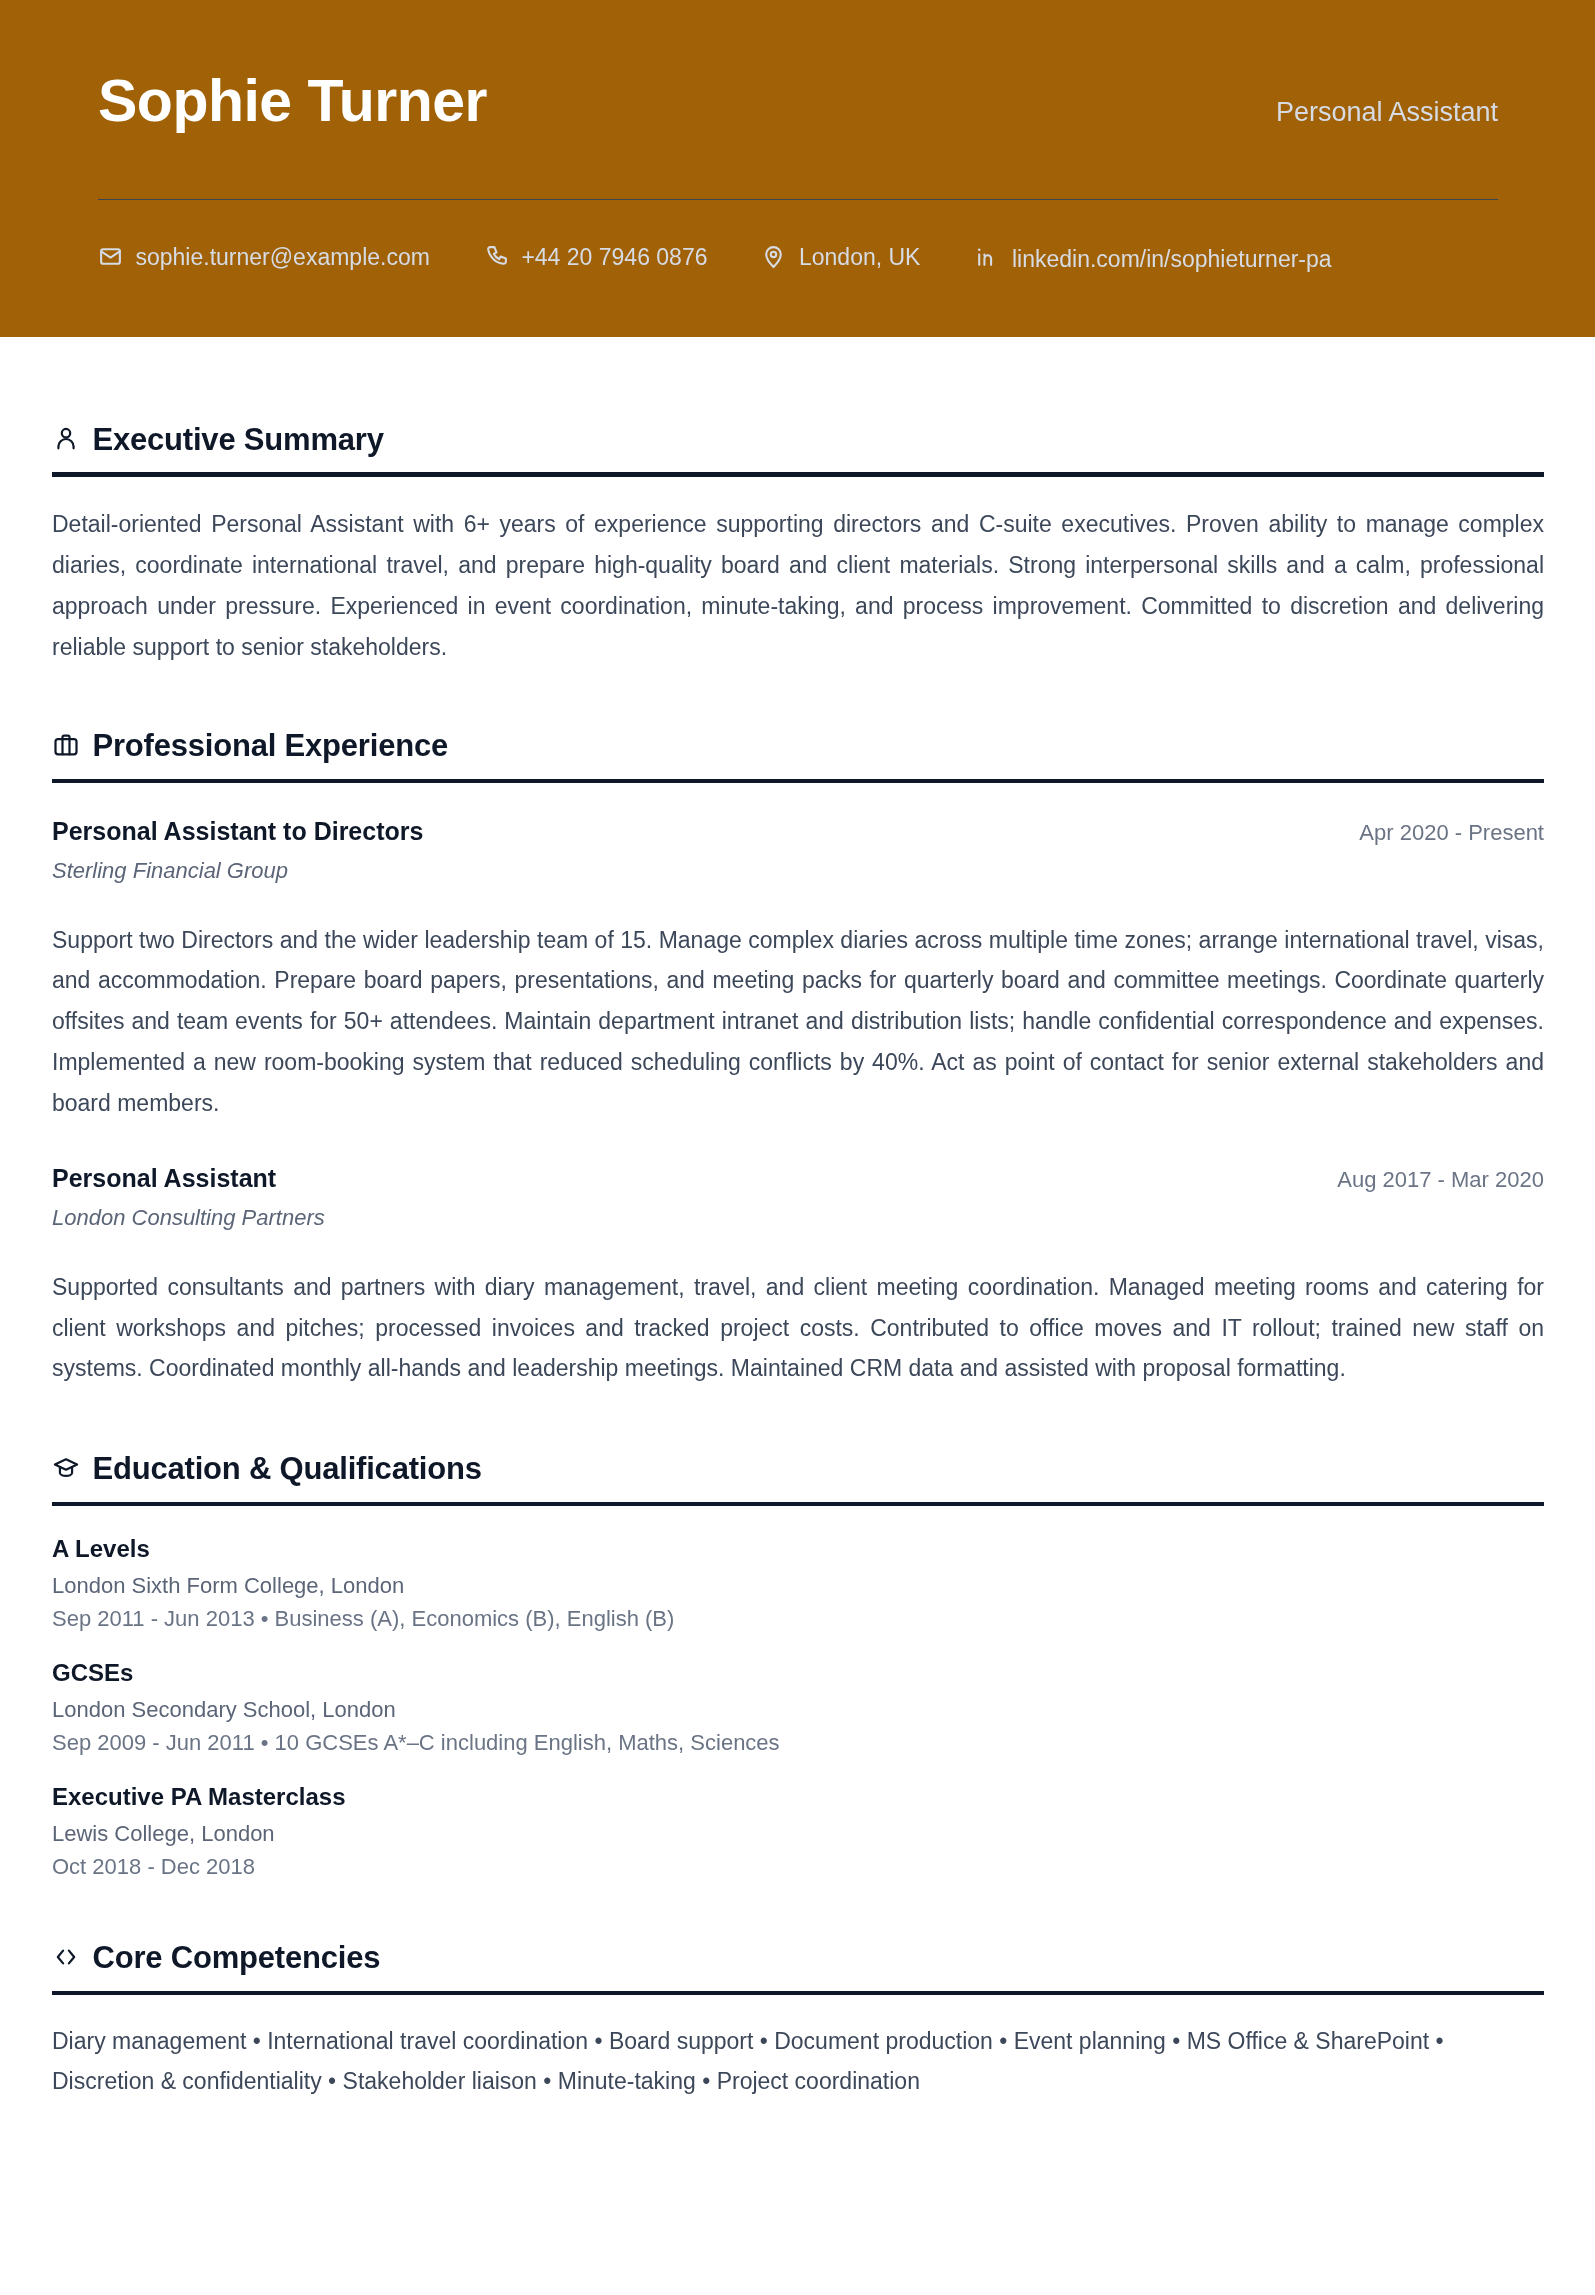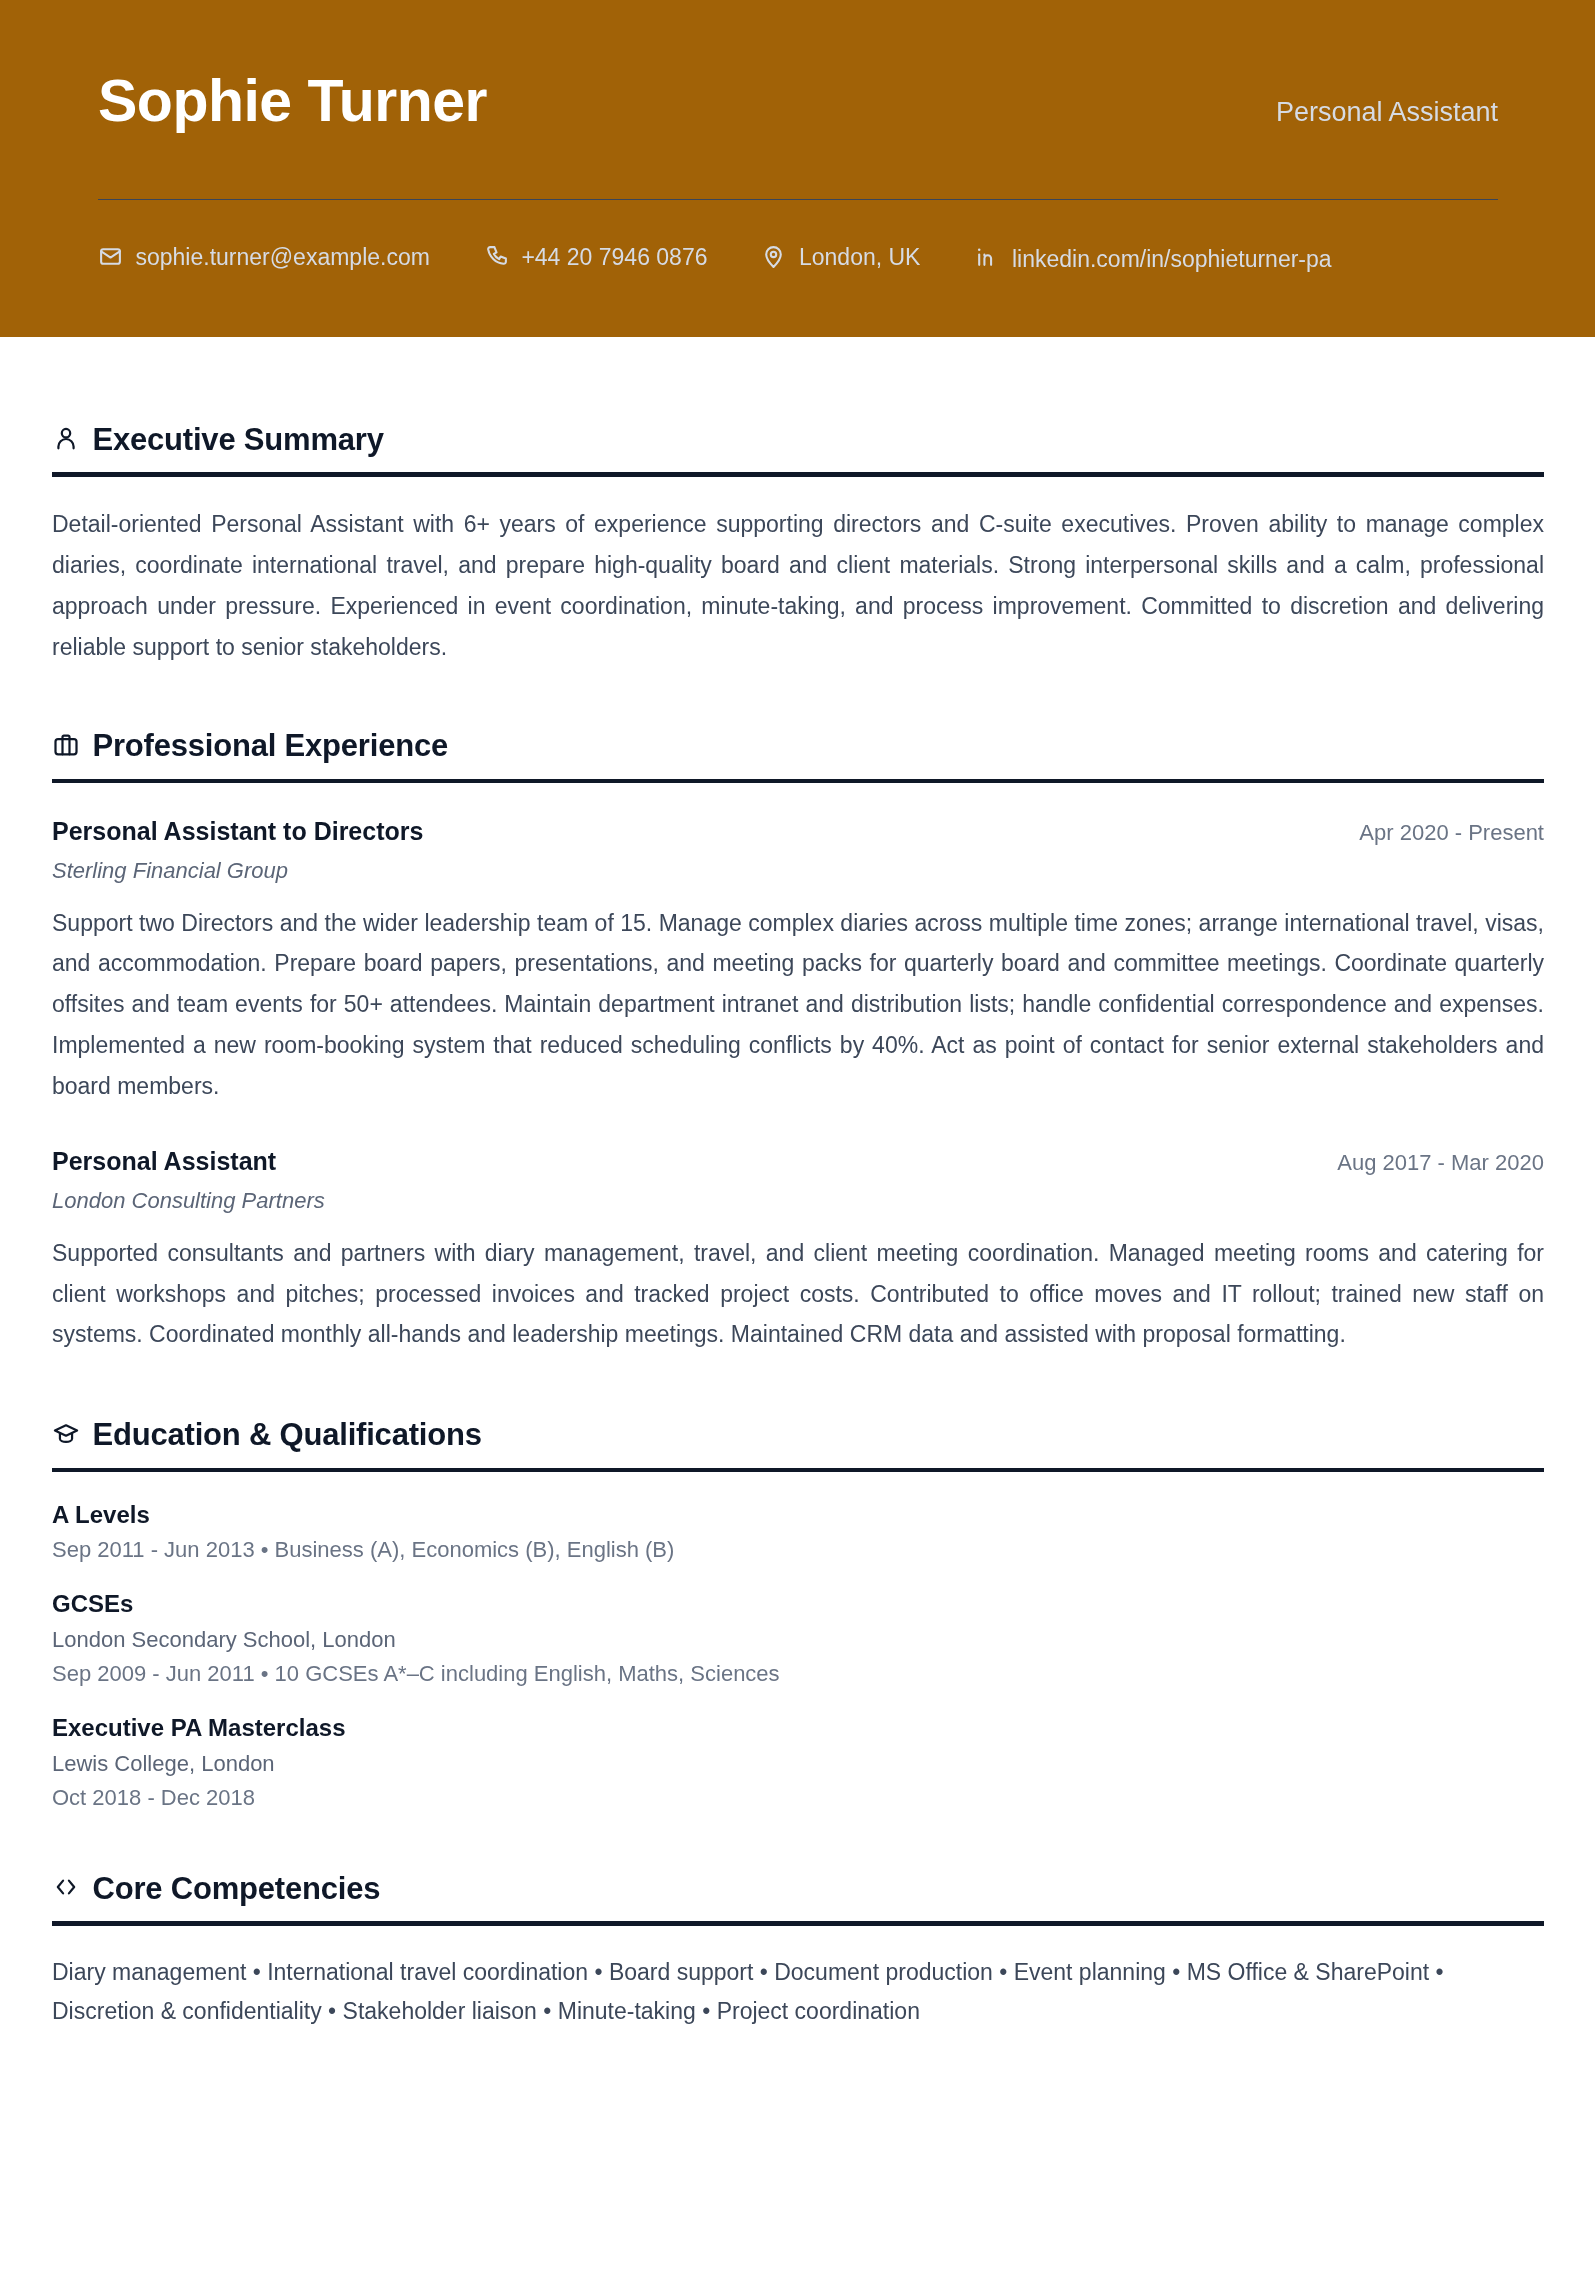--- a/index.html
+++ b/index.html
@@ -147,21 +147,21 @@
   }
 
   .job-company {
     font-size: 22px;
     font-style: italic;
     color: #5b6577;
     margin-top: 15.4px;
     line-height: 1;
   }
 
-  .job-desc { margin-top: 21px; }
+  .job-desc { margin-top: 38px; }
 
   
   .edu { margin-top: 31px; }
   .edu.first { margin-top: 35px; }
 
   .edu-degree {
     font-size: 24px;
     font-weight: bold;
     color: #0f1828;
     line-height: 1;
@@ -306,20 +306,21 @@
             <path d="M6.8 11.2V16c0 1.6 2.4 2.8 5.2 2.8s5.2-1.2 5.2-2.8v-4.8"></path>
           </svg>
         </span>
         <span class="section-title">Education &amp; Qualifications</span>
       </div>
       <div class="section-rule"></div>
 
 
       <div class="edu">
         <div class="edu-degree">A Levels</div>
+        <div class="edu-school">London Sixth Form College, London</div>
         <div class="edu-meta">Sep 2011 - Jun 2013 • Business (A), Economics (B), English (B)</div>
       </div>
 
       <div class="edu">
         <div class="edu-degree">GCSEs</div>
         <div class="edu-school">London Secondary School, London</div>
         <div class="edu-meta">Sep 2009 - Jun 2011 • 10 GCSEs A*–C including English, Maths, Sciences</div>
       </div>
 
       <div class="edu">

